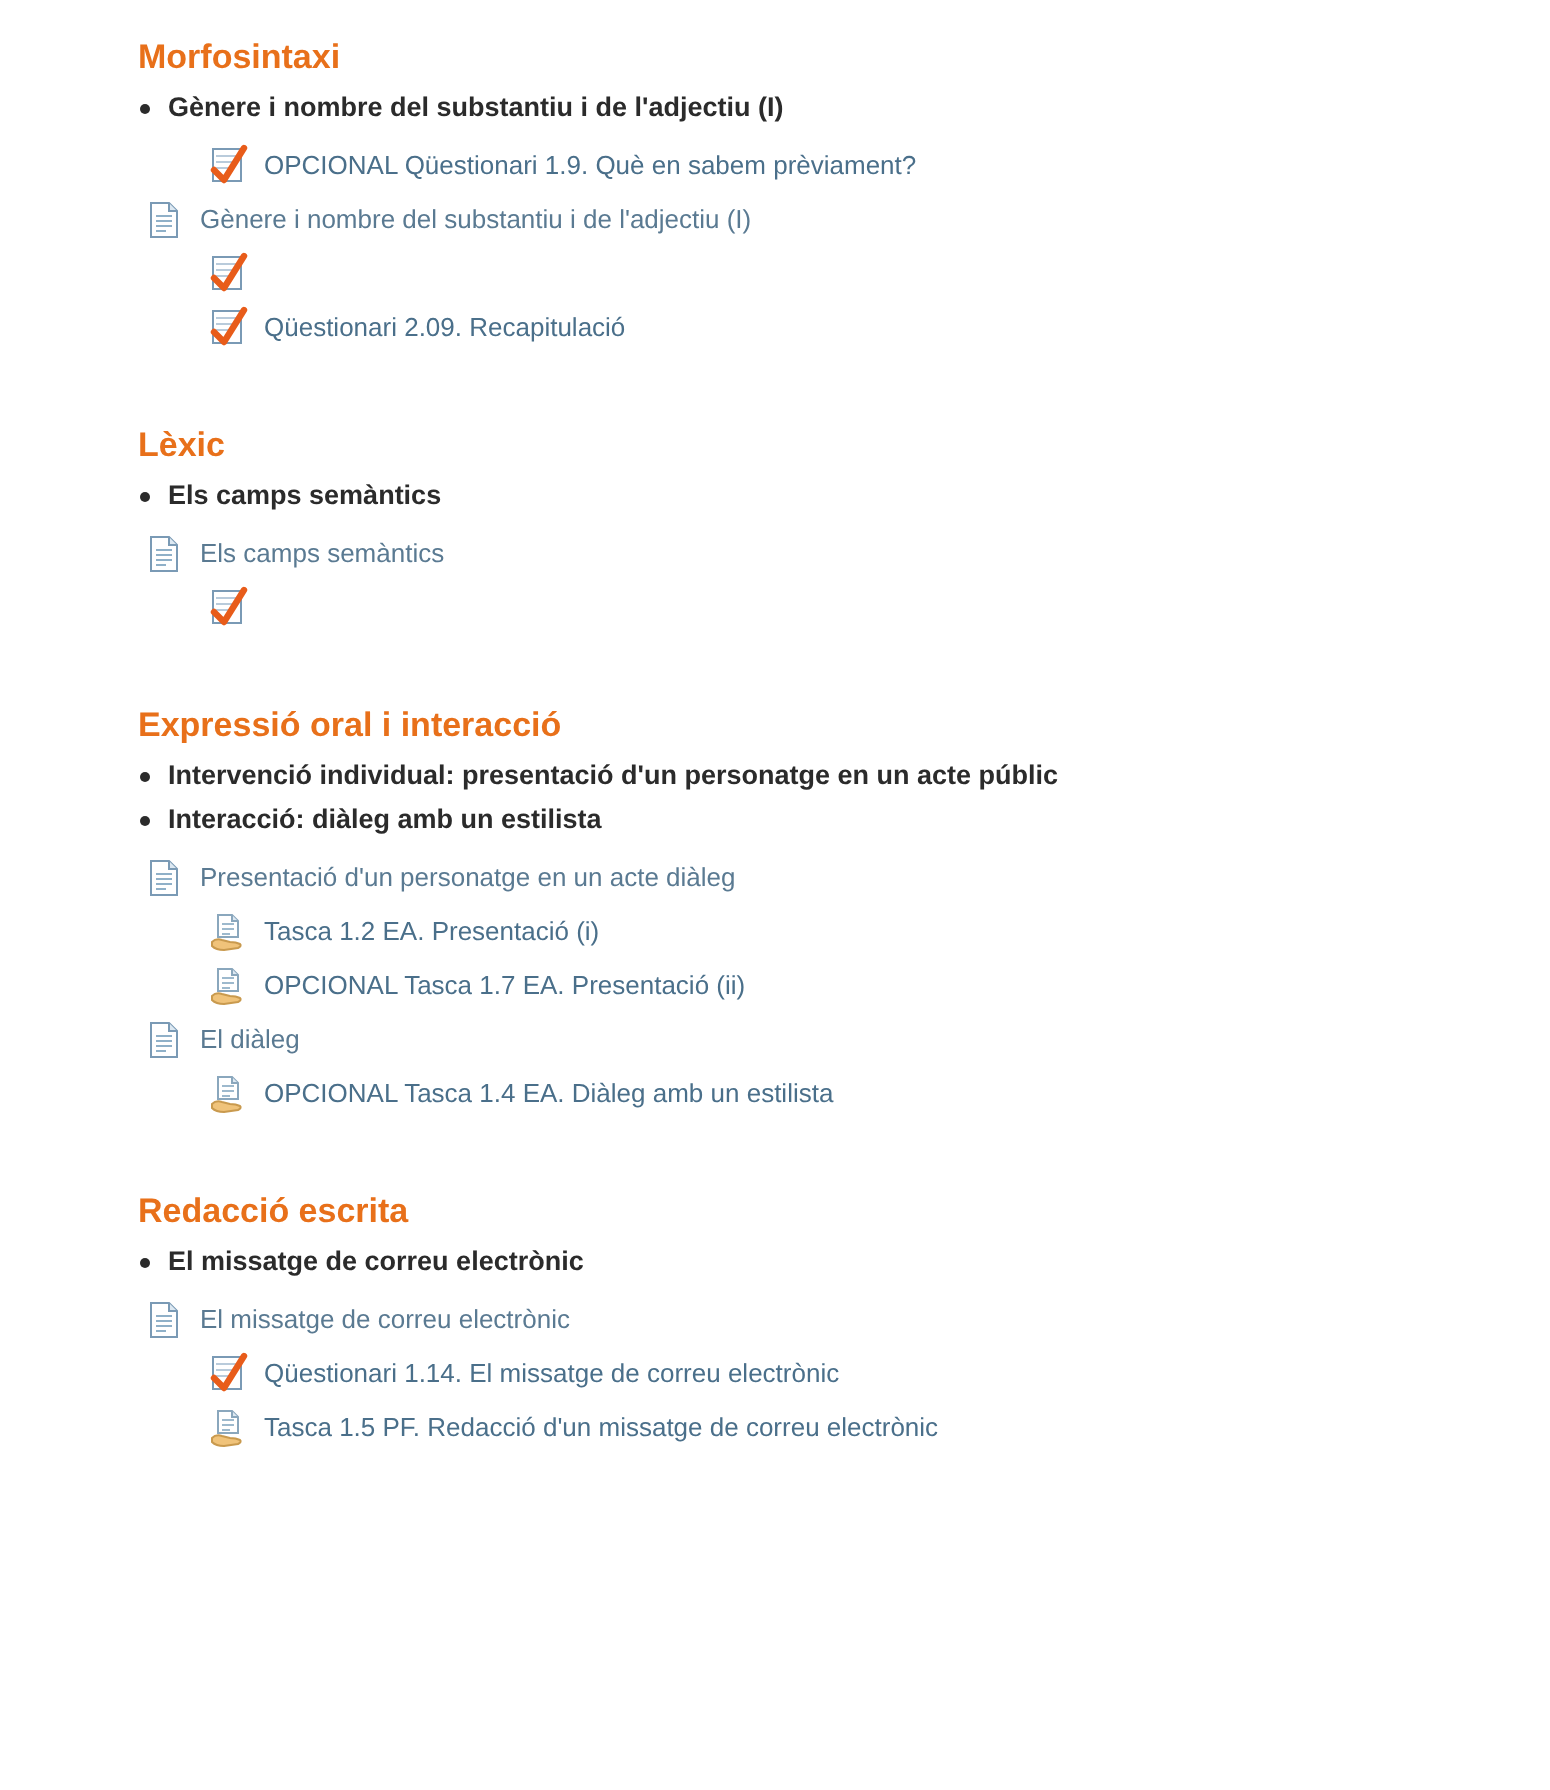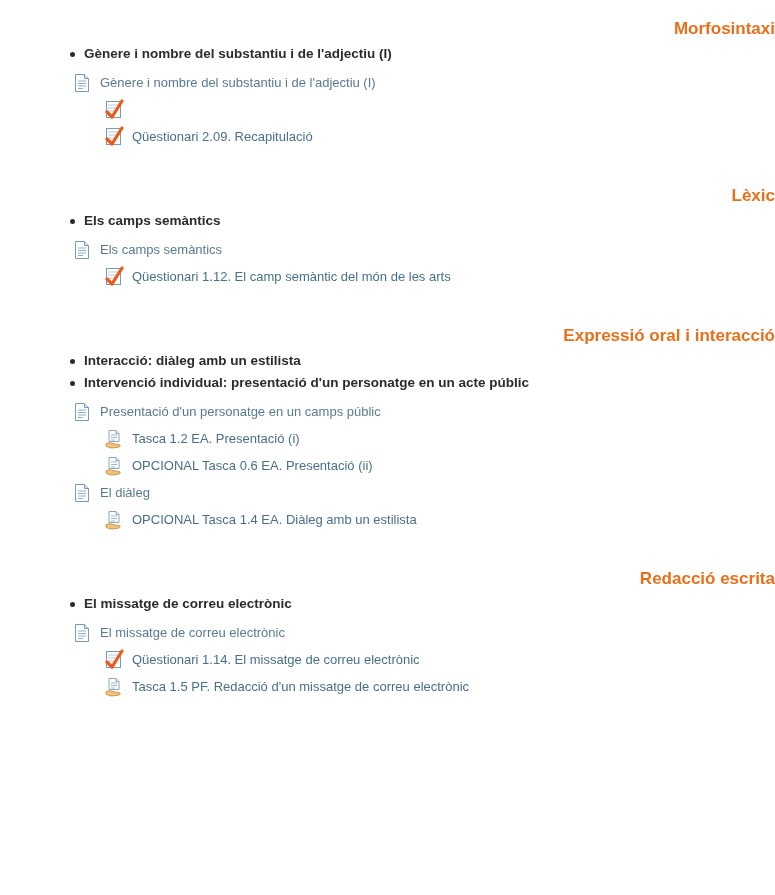--- a/index.html
+++ b/index.html
@@ -19,23 +19,22 @@
     padding: 18px 0 0 0;
     box-sizing: border-box;
   }
   .section {
     margin-bottom: 10px;
   }
   .section-title {
     color: #e8701a;
     font-size: 17px;
     font-weight: bold;
-    margin: 0 0 4px 18px;
+    margin: 0 0 4px 69px;
     line-height: 22px;
-    text-align: right;
   }
   .bullets {
     margin: 0 0 2px 0;
     padding: 0;
     list-style: none;
   }
   .bullet-item {
     position: relative;
     margin: 0 0 2px 70px;
     padding-left: 14px;
@@ -87,20 +86,30 @@
 </head>
 <body>
 
 <div class="page">
     <div class="section">
       <div class="section-title">Morfosintaxi</div>
       <ul class="bullets">
         <li class="bullet-item">Gènere i nombre del substantiu i de l'adjectiu (I)</li>
       </ul>
       <div class="spacer-sm"></div>
+      <div class="resource-row indent-2">
+        <span class="res-icon">
+          <svg width="20" height="22" viewBox="0 0 20 22">
+            <rect x="2.5" y="2.5" width="14" height="16" fill="#ffffff" stroke="#7a9ab5" stroke-width="1"></rect>
+            <path d="M4 6 h11 M4 9 h11 M4 12 h8" stroke="#b9cbdb" stroke-width="1"></path>
+            <path d="M3 13 L8 18 L18 2" stroke="#e85c1a" stroke-width="3.2" fill="none" stroke-linecap="round" stroke-linejoin="round"></path>
+          </svg>
+        </span>
+        <span class="res-label link">OPCIONAL Qüestionari 1.9. Què en sabem prèviament?</span>
+      </div>
       <div class="resource-row indent-1">
         <span class="res-icon">
           <svg width="20" height="22" viewBox="0 0 20 22">
             <path d="M3.5 2.5 h9 l4 4 v13 h-13 z" fill="#ffffff" stroke="#7a9ab5" stroke-width="1"></path>
             <path d="M12.5 2.5 v4 h4" fill="#dce8f2" stroke="#7a9ab5" stroke-width="1"></path>
             <path d="M6 9 h8 M6 11.5 h8 M6 14 h8 M6 16.5 h5" stroke="#8fb0c8" stroke-width="1"></path>
           </svg>
         </span>
         <span class="res-label page-link">Gènere i nombre del substantiu i de l'adjectiu (I)</span>
       </div>
@@ -142,40 +151,39 @@
         <span class="res-label page-link">Els camps semàntics</span>
       </div>
       <div class="resource-row indent-2">
         <span class="res-icon">
           <svg width="20" height="22" viewBox="0 0 20 22">
             <rect x="2.5" y="2.5" width="14" height="16" fill="#ffffff" stroke="#7a9ab5" stroke-width="1"></rect>
             <path d="M4 6 h11 M4 9 h11 M4 12 h8" stroke="#b9cbdb" stroke-width="1"></path>
             <path d="M3 13 L8 18 L18 2" stroke="#e85c1a" stroke-width="3.2" fill="none" stroke-linecap="round" stroke-linejoin="round"></path>
           </svg>
         </span>
-        <span class="res-label link">Qüestionari 1.12. El camp semàntic del món de les arts</span>
       </div>
       <div class="spacer-lg"></div>
     </div>
     <div class="section">
       <div class="section-title">Expressió oral i interacció</div>
       <ul class="bullets">
+        <li class="bullet-item">Intervenció individual: presentació d'un personatge en un acte públic</li>
         <li class="bullet-item">Interacció: diàleg amb un estilista</li>
-        <li class="bullet-item">Intervenció individual: presentació d'un personatge en un acte públic</li>
-      </ul>
-      <div class="spacer-sm"></div>
-      <div class="resource-row indent-1">
-        <span class="res-icon">
-          <svg width="20" height="22" viewBox="0 0 20 22">
-            <path d="M3.5 2.5 h9 l4 4 v13 h-13 z" fill="#ffffff" stroke="#7a9ab5" stroke-width="1"></path>
-            <path d="M12.5 2.5 v4 h4" fill="#dce8f2" stroke="#7a9ab5" stroke-width="1"></path>
-            <path d="M6 9 h8 M6 11.5 h8 M6 14 h8 M6 16.5 h5" stroke="#8fb0c8" stroke-width="1"></path>
-          </svg>
-        </span>
-        <span class="res-label page-link">Presentació d'un personatge en un camps públic</span>
+      </ul>
+      <div class="spacer-sm"></div>
+      <div class="resource-row indent-1">
+        <span class="res-icon">
+          <svg width="20" height="22" viewBox="0 0 20 22">
+            <path d="M3.5 2.5 h9 l4 4 v13 h-13 z" fill="#ffffff" stroke="#7a9ab5" stroke-width="1"></path>
+            <path d="M12.5 2.5 v4 h4" fill="#dce8f2" stroke="#7a9ab5" stroke-width="1"></path>
+            <path d="M6 9 h8 M6 11.5 h8 M6 14 h8 M6 16.5 h5" stroke="#8fb0c8" stroke-width="1"></path>
+          </svg>
+        </span>
+        <span class="res-label page-link">Presentació d'un personatge en un acte diàleg</span>
       </div>
       <div class="resource-row indent-2">
         <span class="res-icon">
           <svg width="20" height="22" viewBox="0 0 20 22">
             <path d="M5 2.5 h7 l3 3 v8 h-10 z" fill="#ffffff" stroke="#8aa7bd" stroke-width="1"></path>
             <path d="M12 2.5 v3 h3" fill="#dce8f2" stroke="#8aa7bd" stroke-width="1"></path>
             <path d="M7 7 h6 M7 9.5 h6 M7 12 h4" stroke="#9db9cd" stroke-width="1"></path>
             <path d="M2 16 q2-2 5-1 l4 1 q3 0 5 1 q1 1 -1 2 l-7 1 q-4 0 -6-2 z" fill="#f0c37a" stroke="#c99a4e" stroke-width="1"></path>
           </svg>
         </span>
@@ -183,21 +191,21 @@
       </div>
       <div class="resource-row indent-2">
         <span class="res-icon">
           <svg width="20" height="22" viewBox="0 0 20 22">
             <path d="M5 2.5 h7 l3 3 v8 h-10 z" fill="#ffffff" stroke="#8aa7bd" stroke-width="1"></path>
             <path d="M12 2.5 v3 h3" fill="#dce8f2" stroke="#8aa7bd" stroke-width="1"></path>
             <path d="M7 7 h6 M7 9.5 h6 M7 12 h4" stroke="#9db9cd" stroke-width="1"></path>
             <path d="M2 16 q2-2 5-1 l4 1 q3 0 5 1 q1 1 -1 2 l-7 1 q-4 0 -6-2 z" fill="#f0c37a" stroke="#c99a4e" stroke-width="1"></path>
           </svg>
         </span>
-        <span class="res-label link">OPCIONAL Tasca 0.6 EA. Presentació (ii)</span>
+        <span class="res-label link">OPCIONAL Tasca 1.7 EA. Presentació (ii)</span>
       </div>
       <div class="resource-row indent-1">
         <span class="res-icon">
           <svg width="20" height="22" viewBox="0 0 20 22">
             <path d="M3.5 2.5 h9 l4 4 v13 h-13 z" fill="#ffffff" stroke="#7a9ab5" stroke-width="1"></path>
             <path d="M12.5 2.5 v4 h4" fill="#dce8f2" stroke="#7a9ab5" stroke-width="1"></path>
             <path d="M6 9 h8 M6 11.5 h8 M6 14 h8 M6 16.5 h5" stroke="#8fb0c8" stroke-width="1"></path>
           </svg>
         </span>
         <span class="res-label page-link">El diàleg</span>

